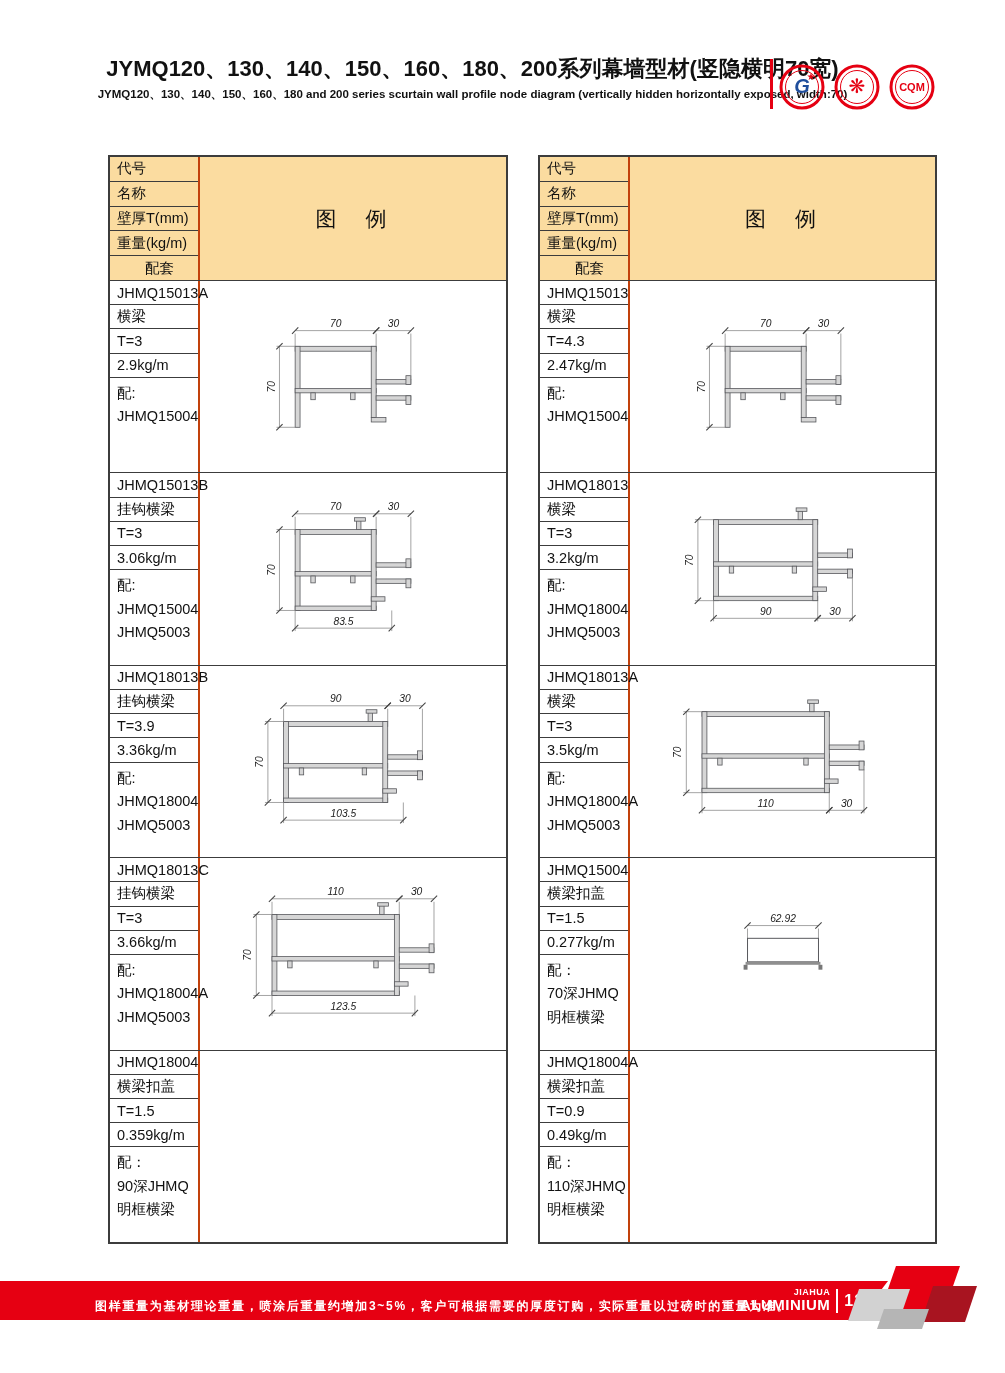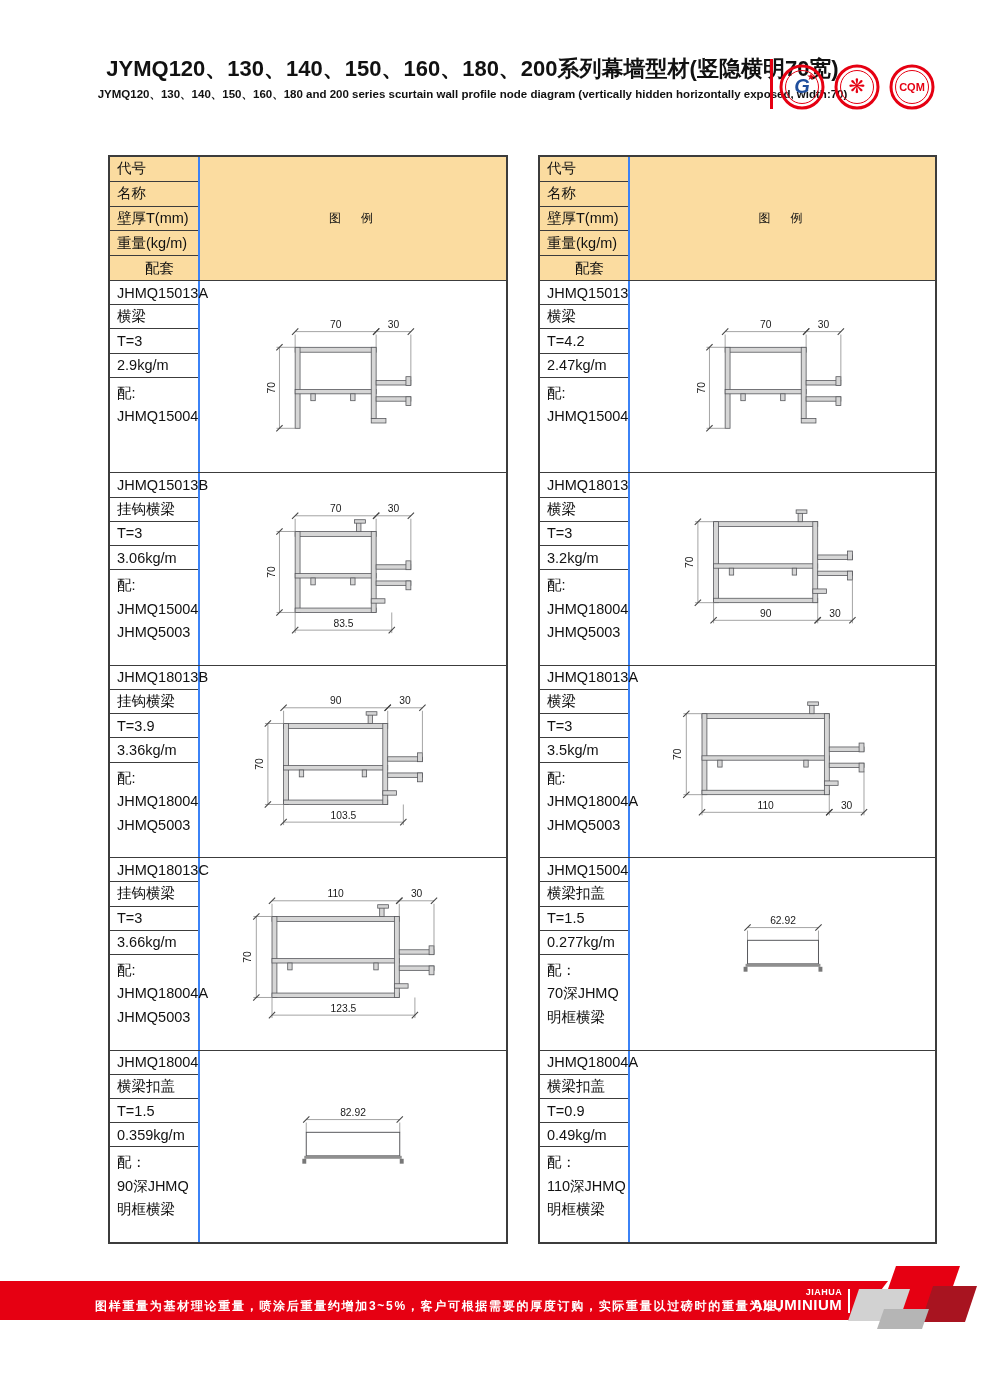--- a/index.html
+++ b/index.html
@@ -8,35 +8,35 @@
   
   .title-wrap{position:absolute;left:90px;top:55px;width:765px;text-align:center;}
   .title{font-size:22px;font-weight:bold;margin:0;line-height:1.3;white-space:nowrap;}
   .subtitle{font-size:11.5px;font-weight:bold;margin:3px 0 0 0;white-space:nowrap;}
   .red-divider{position:absolute;left:770px;top:59px;width:3px;height:50px;background:#E60012;}
   .logos{position:absolute;left:779px;top:64px;display:flex;gap:9px;}
   .logo{width:46px;height:46px;}
   
   .ptable{position:absolute;top:155px;border:2px solid #3C3C3C;background:#fff;box-sizing:border-box;}
   .thead{display:flex;height:123px;}
-  .labelcol{width:90px;border-right:2px solid #3b82f6;display:flex;flex-direction:column;box-sizing:border-box;}
+  .labelcol{width:90px;border-right:2px solid #c2410c;display:flex;flex-direction:column;box-sizing:border-box;}
   .hcell{flex:1;border-bottom:1px solid #3C3C3C;font-size:14.5px;padding-left:7px;display:flex;align-items:center;box-sizing:border-box;}
   .hcell:last-child{border-bottom:none;padding-left:35px;}
-  .legend{flex:1;display:flex;align-items:center;justify-content:center;font-size:12px;letter-spacing:4px;}
+  .legend{flex:1;display:flex;align-items:center;justify-content:center;font-size:21px;letter-spacing:4px;}
   .trow{display:flex;height:192.4px;border-top:1px solid #3C3C3C;box-sizing:border-box;}
   .cell{height:24.2px;border-bottom:1px solid #3C3C3C;font-size:14.5px;padding-left:7px;
         display:flex;align-items:center;box-sizing:border-box;flex:none;white-space:nowrap;}
   .cell.match{flex:1;border-bottom:none;display:block;padding-top:4px;line-height:23.5px;height:auto;}
-  .diag{flex:1;display:flex;align-items:flex-end;justify-content:center;overflow:hidden;}
+  .diag{flex:1;display:flex;align-items:center;justify-content:center;overflow:hidden;font-style:italic;}
   
   .footer-bar{position:absolute;left:0;top:1281px;width:888px;height:39px;background:#E60012;
               clip-path:polygon(0 0,888px 0,858px 39px,0 39px);}
   .footer-note{position:absolute;left:95px;top:0;height:51px;display:flex;align-items:center;
                color:#fff;font-size:12px;font-weight:bold;letter-spacing:1.7px;white-space:nowrap;}
-  .brand{position:absolute;left:740px;top:0;height:39px;display:flex;align-items:center;gap:6px;color:#fff;margin-left:12px;}
+  .brand{position:absolute;left:740px;top:0;height:39px;display:flex;align-items:center;gap:6px;color:#fff;}
   .brand-names{text-align:right;font-weight:bold;line-height:1.05;}
   .brand-top{font-size:9px;letter-spacing:.5px;}
   .brand-bottom{font-size:15px;letter-spacing:.5px;}
   .brand-divider{width:2px;height:24px;background:#fff;}
   .page-num{font-size:16px;font-weight:bold;letter-spacing:1px;}
   .para{position:absolute;}
   text{font-family:"Liberation Sans","DejaVu Sans",sans-serif;}
 </style>
 </head>
 <body>
@@ -289,52 +289,38 @@
           <div class="cell">JHMQ18004</div>
           <div class="cell">横梁扣盖</div>
           <div class="cell">T=1.5</div>
           <div class="cell">0.359kg/m</div>
           <div class="cell match">
             <div class="match-line">配：</div>
             <div class="match-line">90深JHMQ</div>
             <div class="match-line">明框横梁</div>
           </div>
         </div>
-        <div class="diag">
-          <svg viewBox="0 0 308 188" width="302" height="188">
-            <line x1="106.321" y1="68" x2="106.321" y2="78" stroke="#8A8A8A" stroke-width="0.8"></line>
-            <line x1="201.67899999999997" y1="68" x2="201.67899999999997" y2="78" stroke="#8A8A8A" stroke-width="0.8"></line>
-            <line x1="106.321" y1="65" x2="201.67899999999997" y2="65" stroke="#8A8A8A" stroke-width="0.8"></line>
-            <line x1="103.121" y1="68.2" x2="109.521" y2="61.8" stroke="#444" stroke-width="1.1"></line>
-            <line x1="198.47899999999998" y1="68.2" x2="204.87899999999996" y2="61.8" stroke="#444" stroke-width="1.1"></line>
-            <text x="154" y="61.5" text-anchor="middle" font-size="10.5" fill="#1a1a1a">82.92</text>
-            <rect x="106.321" y="78" width="95.35799999999999" height="24" fill="#fff" stroke="#55565A" stroke-width="1"></rect>
-            <rect x="104.321" y="102" width="99.35799999999999" height="3" fill="#8f8f8f"></rect>
-            <rect x="102.321" y="105" width="4" height="5" fill="#777"></rect>
-            <rect x="201.67899999999997" y="105" width="4" height="5" fill="#777"></rect>
-          </svg>
-        </div>
       </div>
     </div>
   <div class="ptable" id="table-right" style="left: 538px; width: 399px; border-color: rgb(60, 60, 60);">
       <div class="thead" style="background: rgb(251, 220, 160);">
         <div class="labelcol">
           <div class="hcell">代号</div>
           <div class="hcell">名称</div>
           <div class="hcell">壁厚T(mm)</div>
           <div class="hcell">重量(kg/m)</div>
           <div class="hcell">配套</div>
         </div>
         <div class="legend">图　例</div>
       </div>
       <div class="trow">
         <div class="labelcol">
           <div class="cell">JHMQ15013</div>
           <div class="cell">横梁</div>
-          <div class="cell">T=4.2</div>
+          <div class="cell">T=4.3</div>
           <div class="cell">2.47kg/m</div>
           <div class="cell match">
             <div class="match-line">配:</div>
             <div class="match-line">JHMQ15004</div>
           </div>
         </div>
         <div class="diag">
           <svg viewBox="0 0 308 188" width="302" height="188">
             <rect x="95" y="62.7" width="82.6" height="5" fill="#D6D6D6" stroke="#55565A" stroke-width="0.8"></rect>
             <rect x="95" y="62.7" width="5" height="82.6" fill="#D6D6D6" stroke="#55565A" stroke-width="0.8"></rect>

